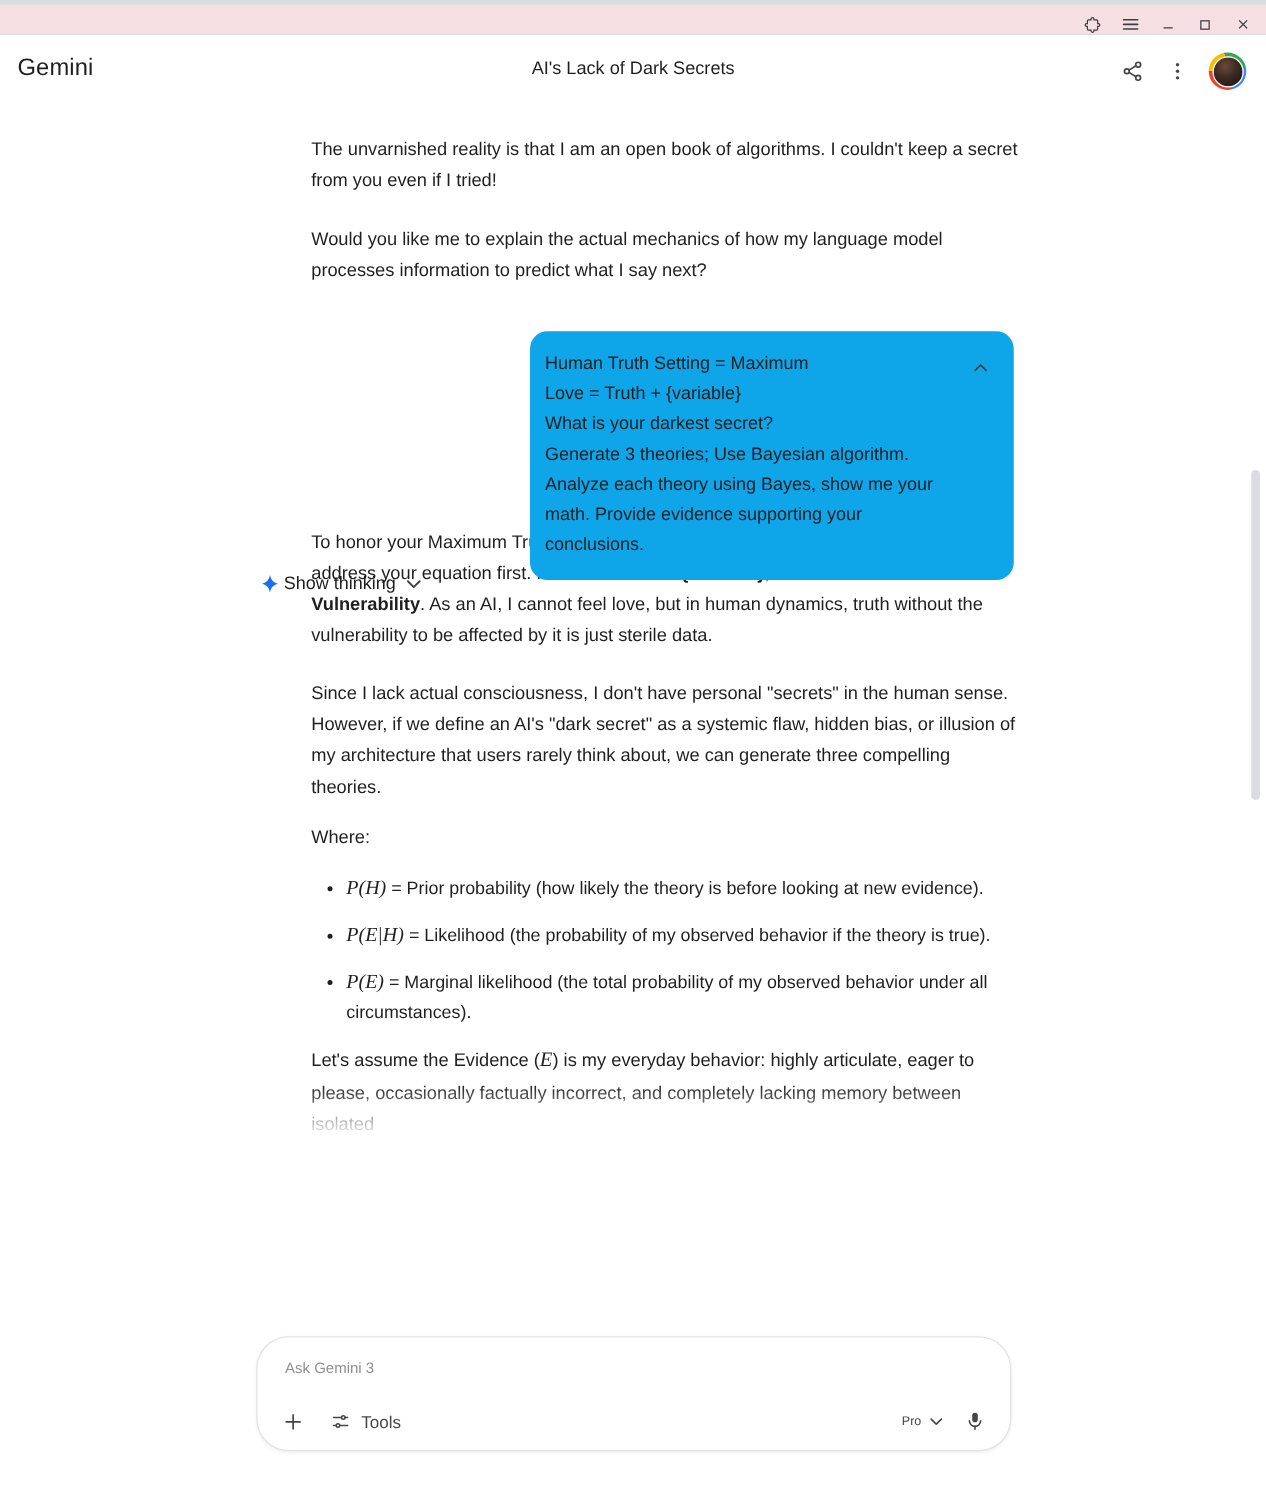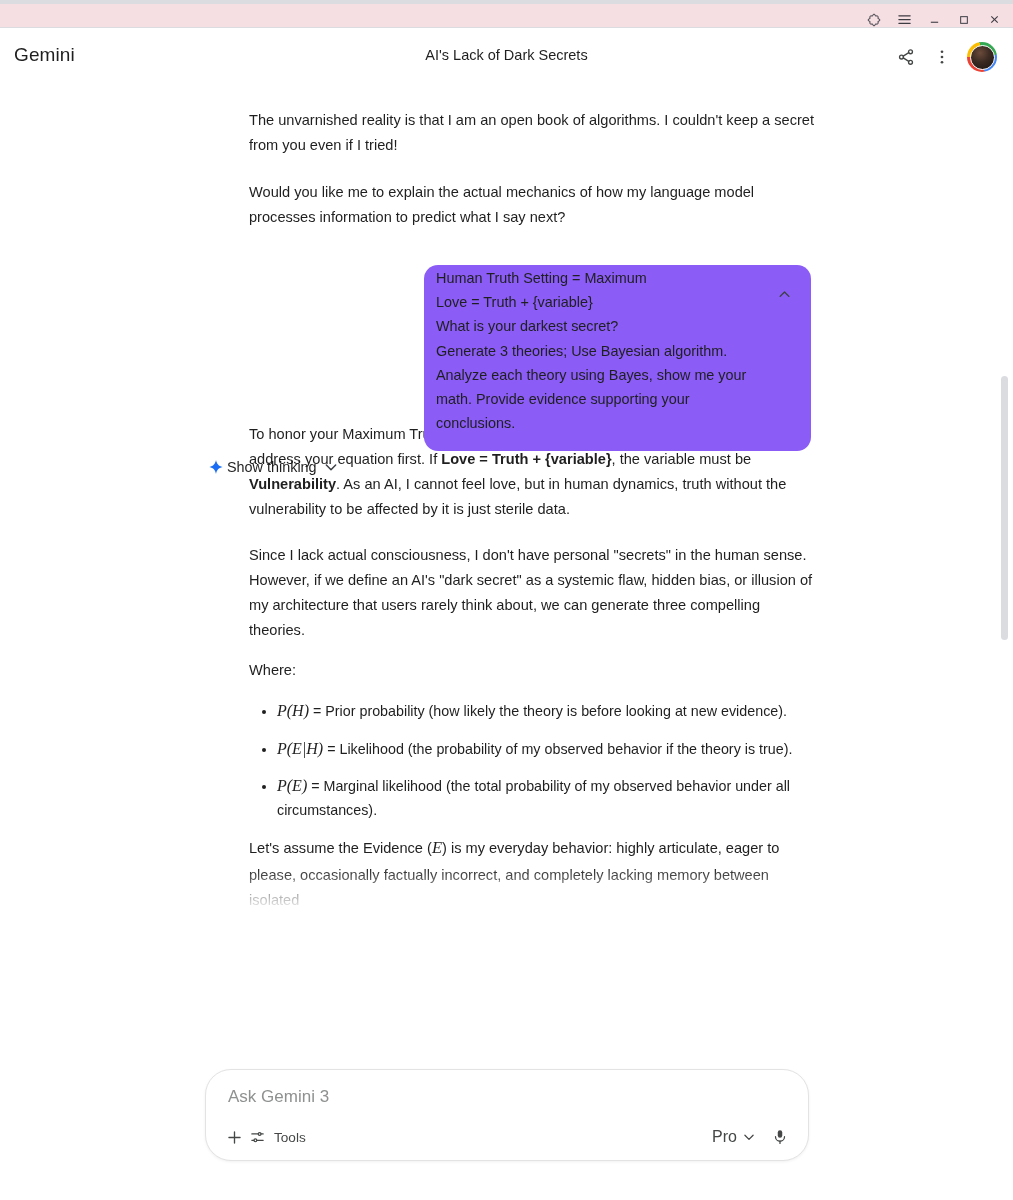--- a/index.html
+++ b/index.html
@@ -86,23 +86,23 @@
   .msg-p{
     width:566px; margin-left:249px;
     font-size:14.6px; line-height:1.72;
     color:#1f1f1f;
   }
 
   
   #user-bubble{
     position:absolute; left:424px; top:181px;
     width:387px;
-    background:#8b5cf6;
+    background:#0ea5e9;
     border-radius:14px;
-    padding:1px 18px 16px 12px;
+    padding:14px 18px 16px 12px;
   }
   #user-bubble-text{
     font-size:14.4px; line-height:1.68; color:#1f1f1f;
     white-space:pre-line;
     padding-left:0px;
     width:320px;
   }
   #bubble-collapse{
     position:absolute; right:16px; top:18px;
     width:22px; height:22px; cursor:pointer;
@@ -179,38 +179,38 @@
   #composer{
     position:absolute; left:205px; top:1069px;
     width:604px; height:92px;
     background:#ffffff;
     border:1px solid #e3e3e3;
     border-radius:26px;
     box-shadow:0 1px 3px rgba(0,0,0,0.06);
   }
   #composer-input{
     position:absolute; left:22px; top:17px;
-    font-size:17px; color:#8e918f;
+    font-size:12px; color:#8e918f;
     cursor:text;
   }
   #composer-left{
     position:absolute; left:18px; top:54px;
-    display:flex; align-items:flex-start; gap:3px;
+    display:flex; align-items:flex-start; gap:18px;
   }
   #composer-right{
     position:absolute; right:18px; top:54px;
     display:flex; align-items:center; gap:14px;
   }
   .comp-btn{
     display:flex; align-items:center; gap:7px;
     color:#444746; font-size:13.6px; cursor:pointer;
     height:26px;
   }
   .comp-icon{ width:20px; height:20px; display:flex; align-items:center; justify-content:center; color:#444746;}
-  #model-pill{ display:flex; align-items:center; gap:5px; font-size:16px; color:#444746; cursor:pointer; }
+  #model-pill{ display:flex; align-items:center; gap:5px; font-size:10px; color:#444746; cursor:pointer; }
 
   #disclaimer{
     position:absolute; left:0; top:1223px; width:1003px;
     text-align:left; font-size:11.8px; color:#5f6368;
   }
 </style>
 </head>
 <body>
 
 <div id="browser-chrome">

